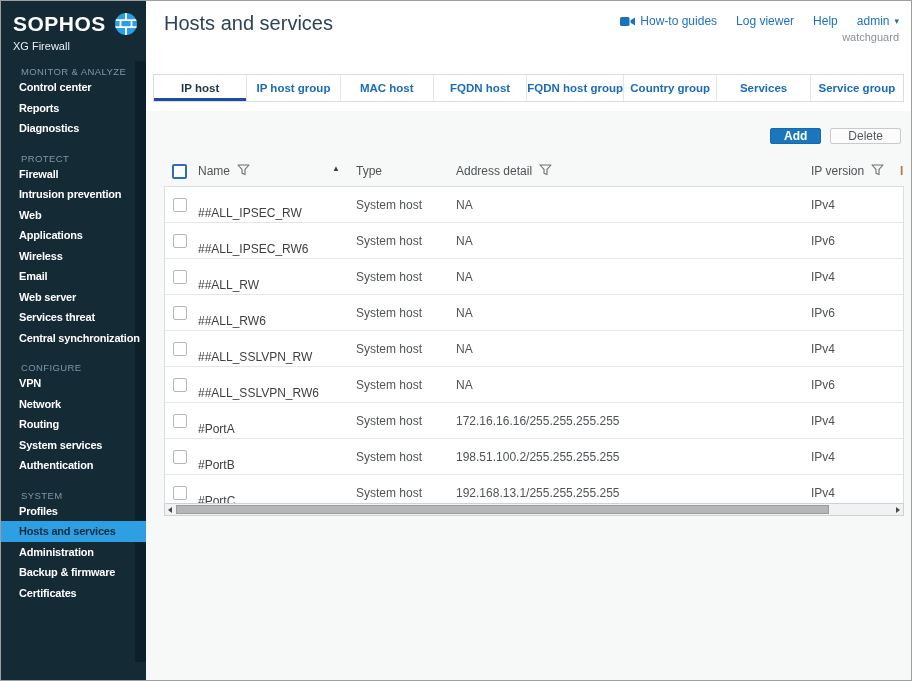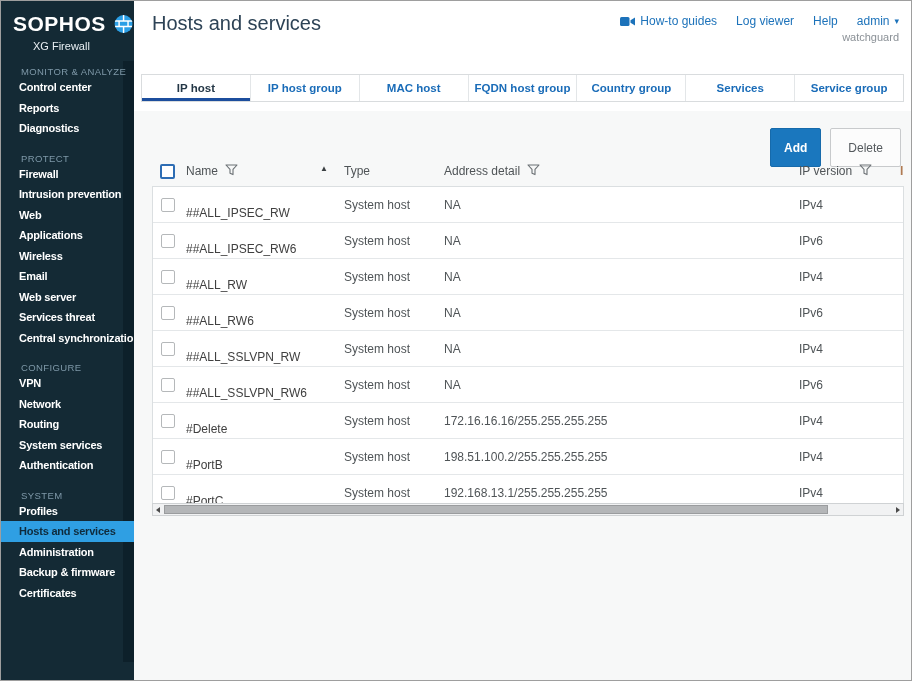--- a/index.html
+++ b/index.html
@@ -3,32 +3,32 @@
 <meta charset="utf-8">
 <style>
   html,body { margin:0; padding:0; background:#e8e8e8; }
   .window {
     position:relative; width:912px; height:681px; box-sizing:border-box;
     border:1px solid #9e9e9e; background:#ffffff; overflow:hidden;
     font-family:"Liberation Sans", sans-serif; display:flex;
   }
   
   .sidebar {
-    position:relative; width:133px; flex-shrink:0; background:#142a35;
+    position:relative; width:145px; flex-shrink:0; background:#142a35;
     overflow:hidden;
   }
   .sidebar-scroll-strip {
     position:absolute; right:0; top:60px; bottom:18px; width:11px;
     background:#0d202a; z-index:0;
   }
   .logo-block { position:relative; z-index:1; padding:10px 0 0 12px; }
   .logo-row { display:flex; align-items:center; gap:7px; }
   .logo-text { color:#ffffff; font-size:21px; font-weight:bold; letter-spacing:0.5px; }
   .logo-mark { width:26px; height:26px; display:block; }
-  .product-name { color:#e8eef2; font-size:11px; margin-top:3px;margin-left:20px; }
+  .product-name { color:#e8eef2; font-size:11px; margin-top:3px; }
   .menu { position:relative; z-index:1; margin-top:2px; }
   .section-header {
     margin-top:9px; height:16px; display:flex; align-items:flex-end;
     padding-left:20px; color:#7e98a8; font-size:9.5px; letter-spacing:0.4px;
     white-space:nowrap;
   }
   .side-item {
     position:relative; z-index:1; height:20.5px; display:flex; align-items:center;
     padding-left:18px; color:#ffffff; font-size:11px; font-weight:bold;
     letter-spacing:-0.2px; white-space:nowrap; cursor:pointer;
@@ -59,21 +59,21 @@
     cursor:pointer; white-space:nowrap;
   }
   .tab:last-child { border-right:none; }
   .tab.active { color:#243746; }
   .tab.active::after {
     content:""; position:absolute; left:0; right:0; bottom:0; height:3px; background:#1c4e9d;
   }
   .content-bg { position:absolute; top:110px; left:0; right:0; bottom:0; background:#f7f8f8; }
   
   .btn-row { position:absolute; top:127px; right:10px; display:flex; gap:9px; }
-  .btn { font-family:"Liberation Sans",sans-serif; font-size:12px; height:39px;
+  .btn { font-family:"Liberation Sans",sans-serif; font-size:12px; height:16px;
          border-radius:2px; cursor:pointer; }
   .btn-add { background:#1a77be; border:1px solid #166aab; color:#ffffff; font-weight:bold; padding:0 13px; }
   .btn-delete { background:#fcfcfc; border:1px solid #c8cacc; color:#54595d; padding:0 17px; }
   
   .table-zone { position:absolute; left:18px; right:7px; top:155px; }
   .thead {
     position:relative; height:30px; display:grid;
     grid-template-columns:34px 158px 100px 355px 1fr;
     align-items:center; font-size:12px; color:#4f5457;
   }
@@ -199,20 +199,21 @@
         <span>admin</span>
         <span class="caret">▾</span>
       </span>
     </div>
     <div class="account-name">watchguard</div>
 
     <div class="tab-bar">
       <div class="tab active">IP host</div>
       <div class="tab">IP host group</div>
       <div class="tab">MAC host</div>
+      <div class="tab">FQDN host</div>
       <div class="tab">FQDN host group</div>
       <div class="tab">Country group</div>
       <div class="tab">Services</div>
       <div class="tab">Service group</div>
     </div>
 
     <div class="content-bg"></div>
 
     <div class="btn-row">
       <button class="btn btn-add">Add</button>
@@ -287,21 +288,21 @@
         </div>
         <div class="trow">
           <span class="cb"></span>
           <span class="td-name">##ALL_SSLVPN_RW6</span>
           <span class="td">System host</span>
           <span class="td">NA</span>
           <span class="td">IPv6</span>
         </div>
         <div class="trow">
           <span class="cb"></span>
-          <span class="td-name">#Delete</span>
+          <span class="td-name">#PortA</span>
           <span class="td">System host</span>
           <span class="td">172.16.16.16/255.255.255.255</span>
           <span class="td">IPv4</span>
         </div>
         <div class="trow">
           <span class="cb"></span>
           <span class="td-name">#PortB</span>
           <span class="td">System host</span>
           <span class="td">198.51.100.2/255.255.255.255</span>
           <span class="td">IPv4</span>

